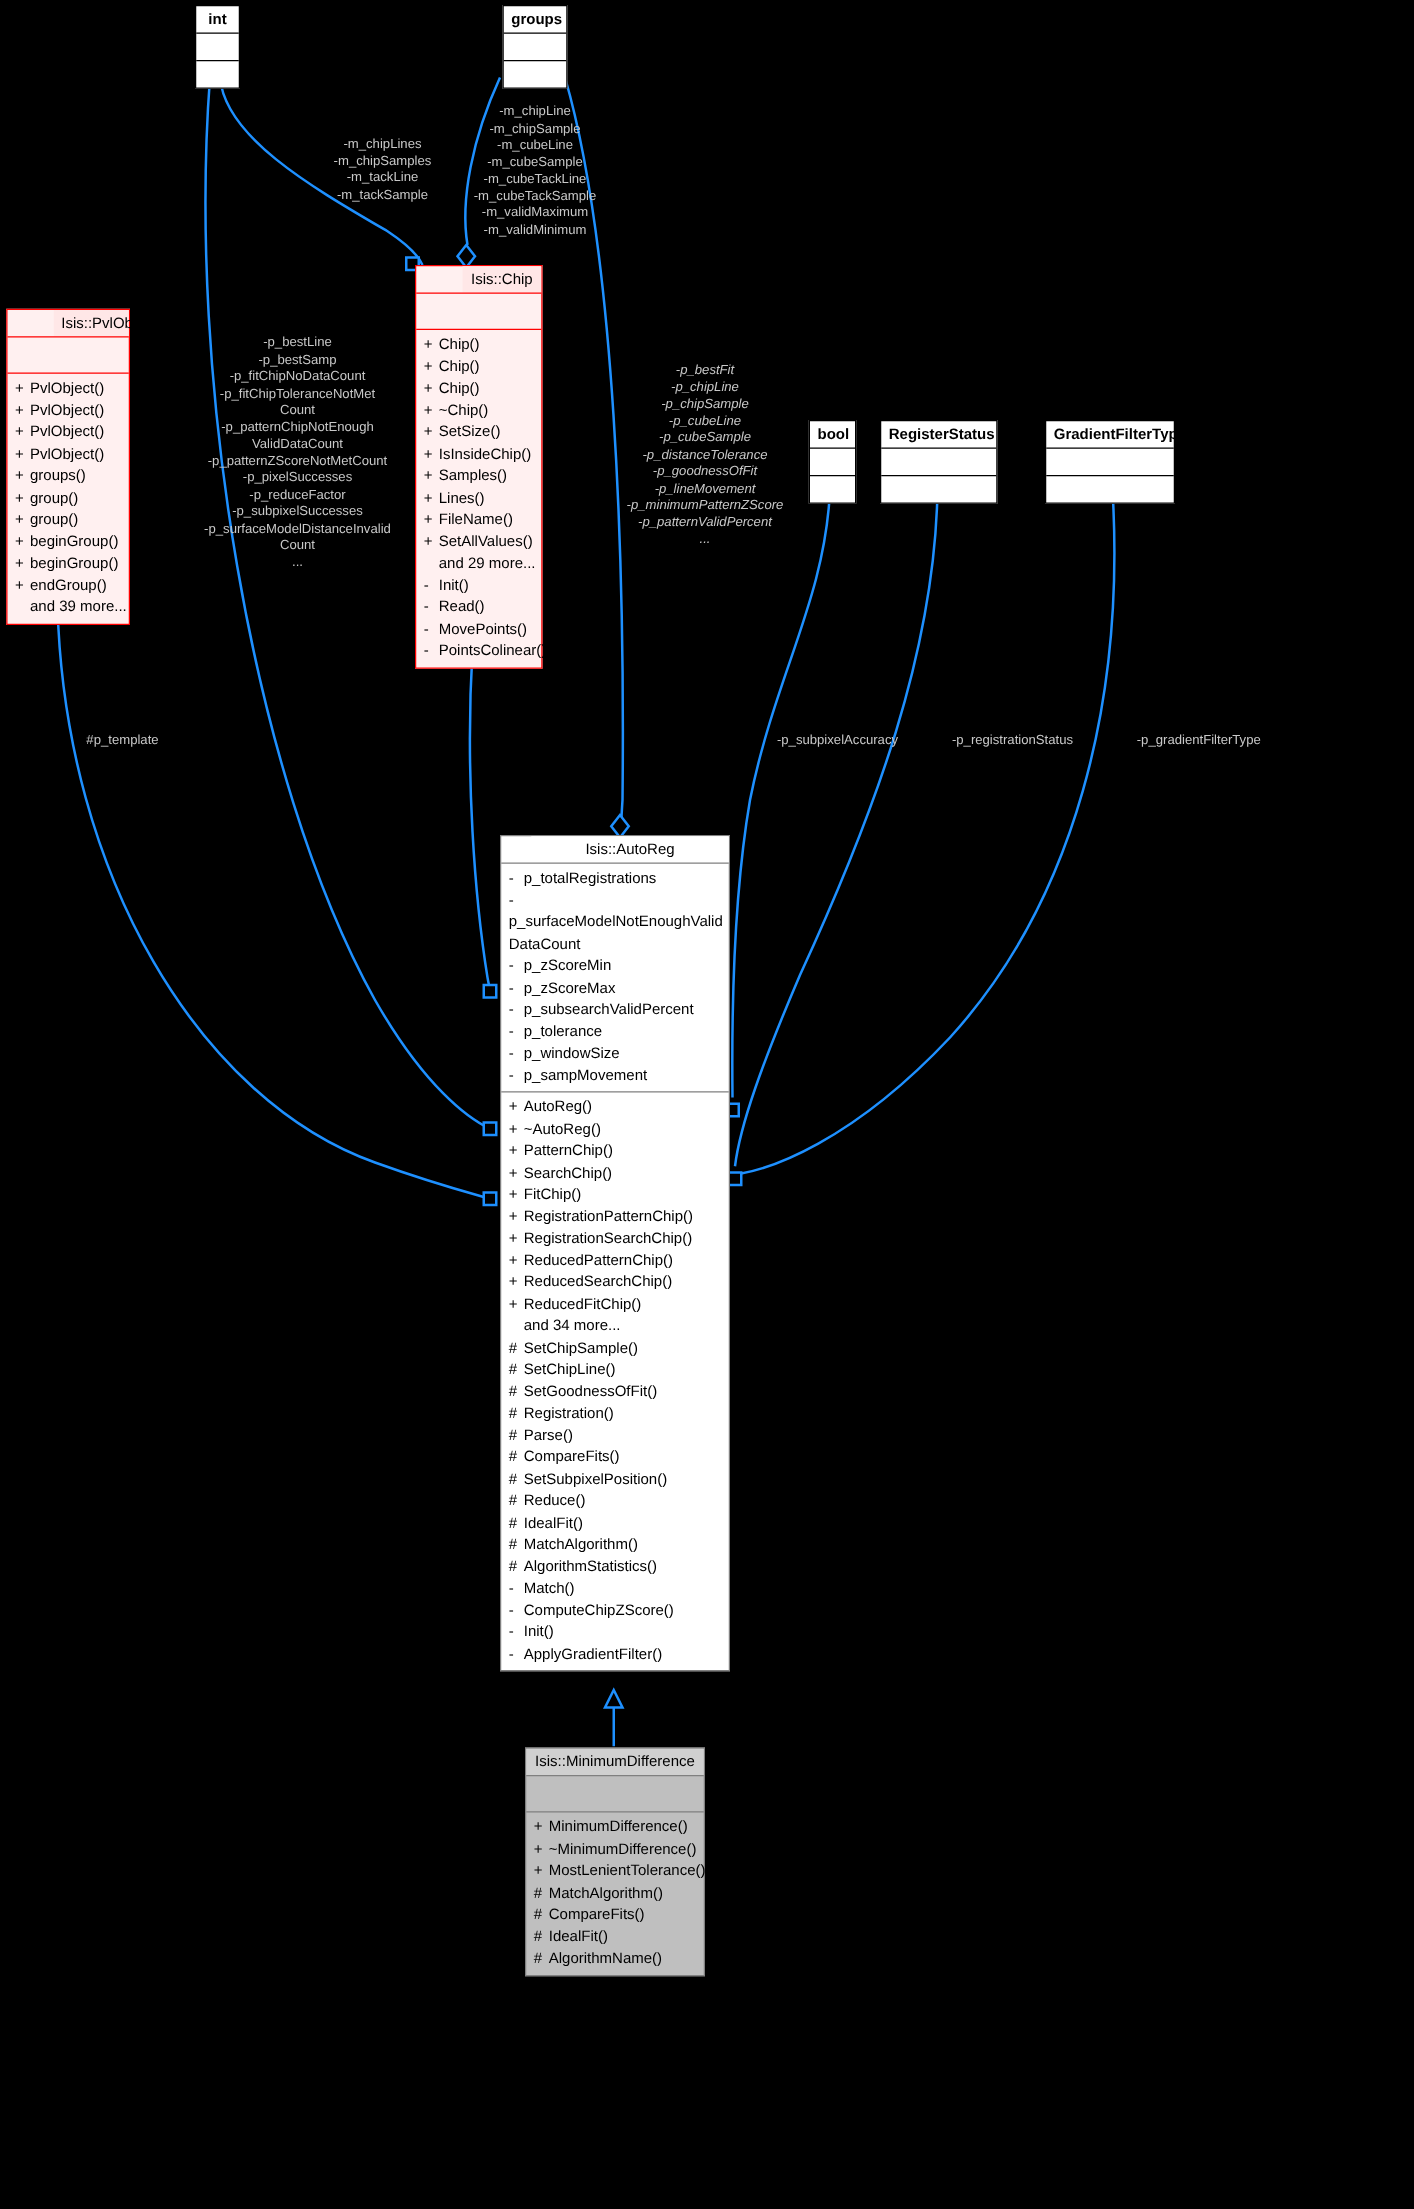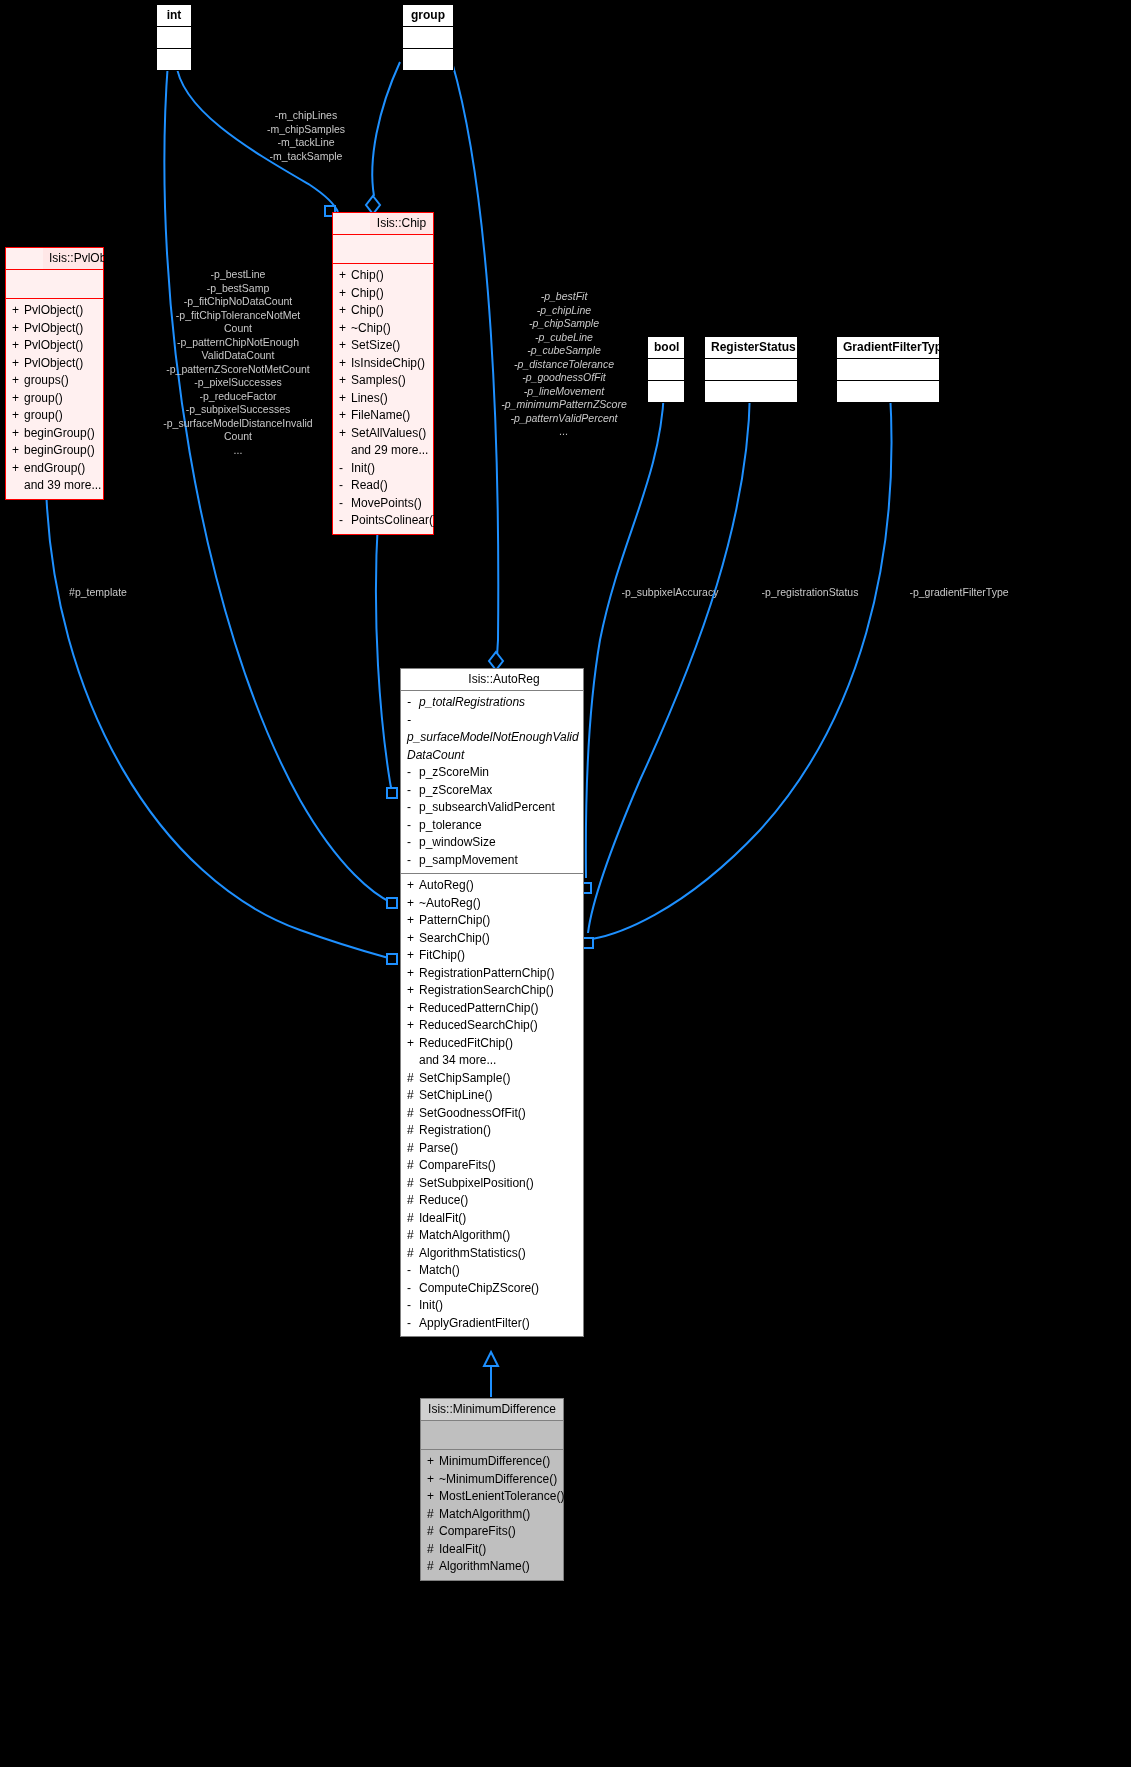--- a/index.html
+++ b/index.html
@@ -9,21 +9,21 @@
   svg.edges{position:absolute;left:0;top:0;width:1131px;height:1767px;pointer-events:none;}
 
   
   .node{position:absolute;box-sizing:border-box;background:#fff;}
   .node .title{text-align:center;font-size:12px;color:#000;padding:4px 6px;line-height:13px;}
   .node .sep{height:1px;width:100%;}
   .node .compart{padding:3px 4px 4px 4px;}
   .node .row{font-size:12px;color:#000;line-height:17.5px;white-space:nowrap;
              padding-left:2px;}
   .node .row .vis{display:inline-block;width:12px;}
-  .node .row.wrap{white-space:normal;font-style:italic;}
+  .node .row.wrap{white-space:normal;}
 
   
   .node.red{border:1.5px solid #ff0000;background:#fff0f0;}
   .node.red .sep{background:#ff0000;}
   .node.red .title{background:#ffe7e7;margin-left:37px;}
 
   
   .node.plain{border:1px solid #000;background:#fff;font-weight:bold;}
   .node.plain .sep{background:#000;}
   .node.plain .empty{height:21px;}
@@ -90,21 +90,21 @@
 
   <div class="node plain" style="left:156px;top:4px;width:36px;">
     <div class="title">int</div>
     <div class="sep"></div>
     <div class="empty"></div>
     <div class="sep"></div>
     <div class="empty"></div>
   </div>
 
   <div class="node plain" style="left:402px;top:4px;width:52px;">
-    <div class="title">group</div>
+    <div class="title">groups</div>
     <div class="sep"></div>
     <div class="empty"></div>
     <div class="sep"></div>
     <div class="empty"></div>
   </div>
 
   <div class="node plain" style="left:647px;top:336px;width:38px;">
     <div class="title">bool</div>
     <div class="sep"></div>
     <div class="empty"></div>
@@ -230,20 +230,28 @@
       <div class="row"><span class="vis">#</span><span>IdealFit()</span></div>
       <div class="row"><span class="vis">#</span><span>AlgorithmName()</span></div>
     </div>
   </div>
 
   <div class="elabel" style="left:236px;top:109px;width:140px;">-m_chipLines
 -m_chipSamples
 -m_tackLine
 -m_tackSample</div>
 
+  <div class="elabel" style="left:360px;top:83px;width:136px;">-m_chipLine
+-m_chipSample
+-m_cubeLine
+-m_cubeSample
+-m_cubeTackLine
+-m_cubeTackSample
+-m_validMaximum
+-m_validMinimum</div>
 
   <div class="elabel" style="left:143px;top:268px;width:190px;">-p_bestLine
 -p_bestSamp
 -p_fitChipNoDataCount
 -p_fitChipToleranceNotMet
 Count
 -p_patternChipNotEnough
 ValidDataCount
 -p_patternZScoreNotMetCount
 -p_pixelSuccesses

